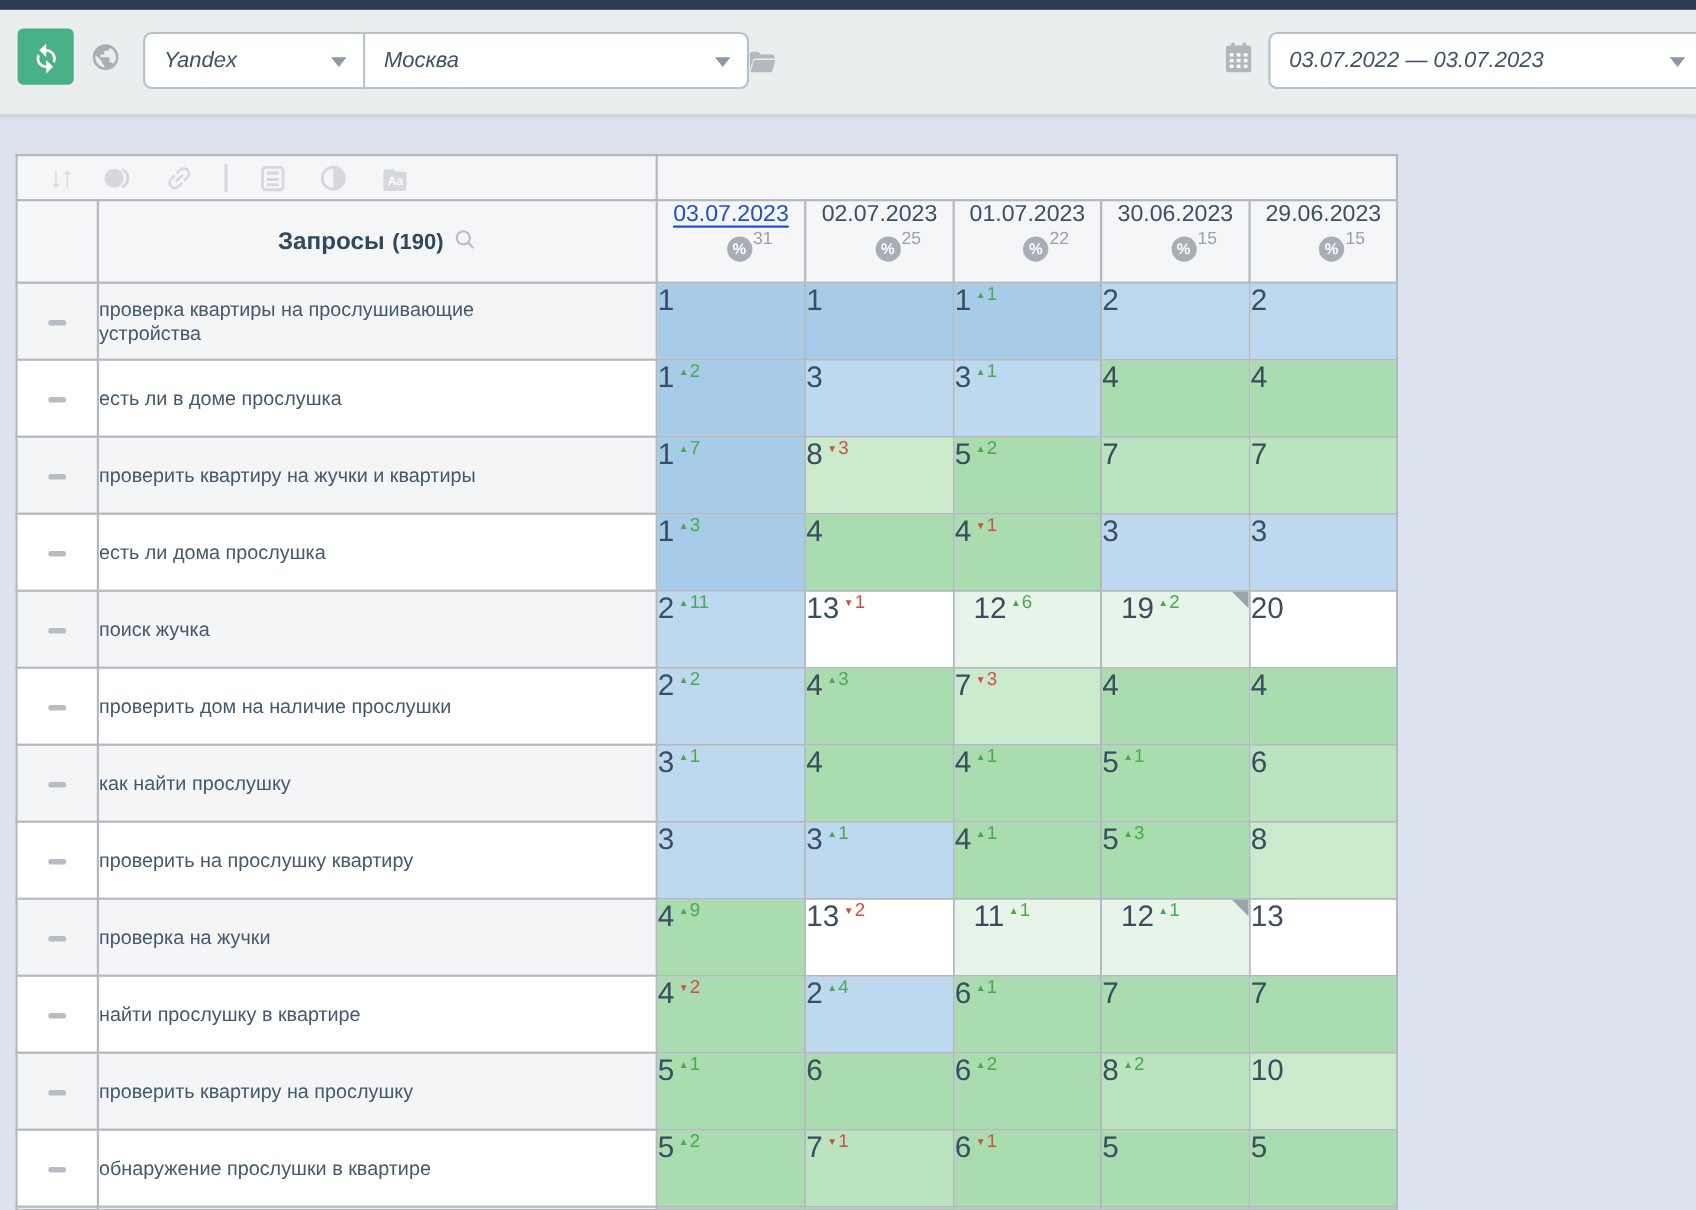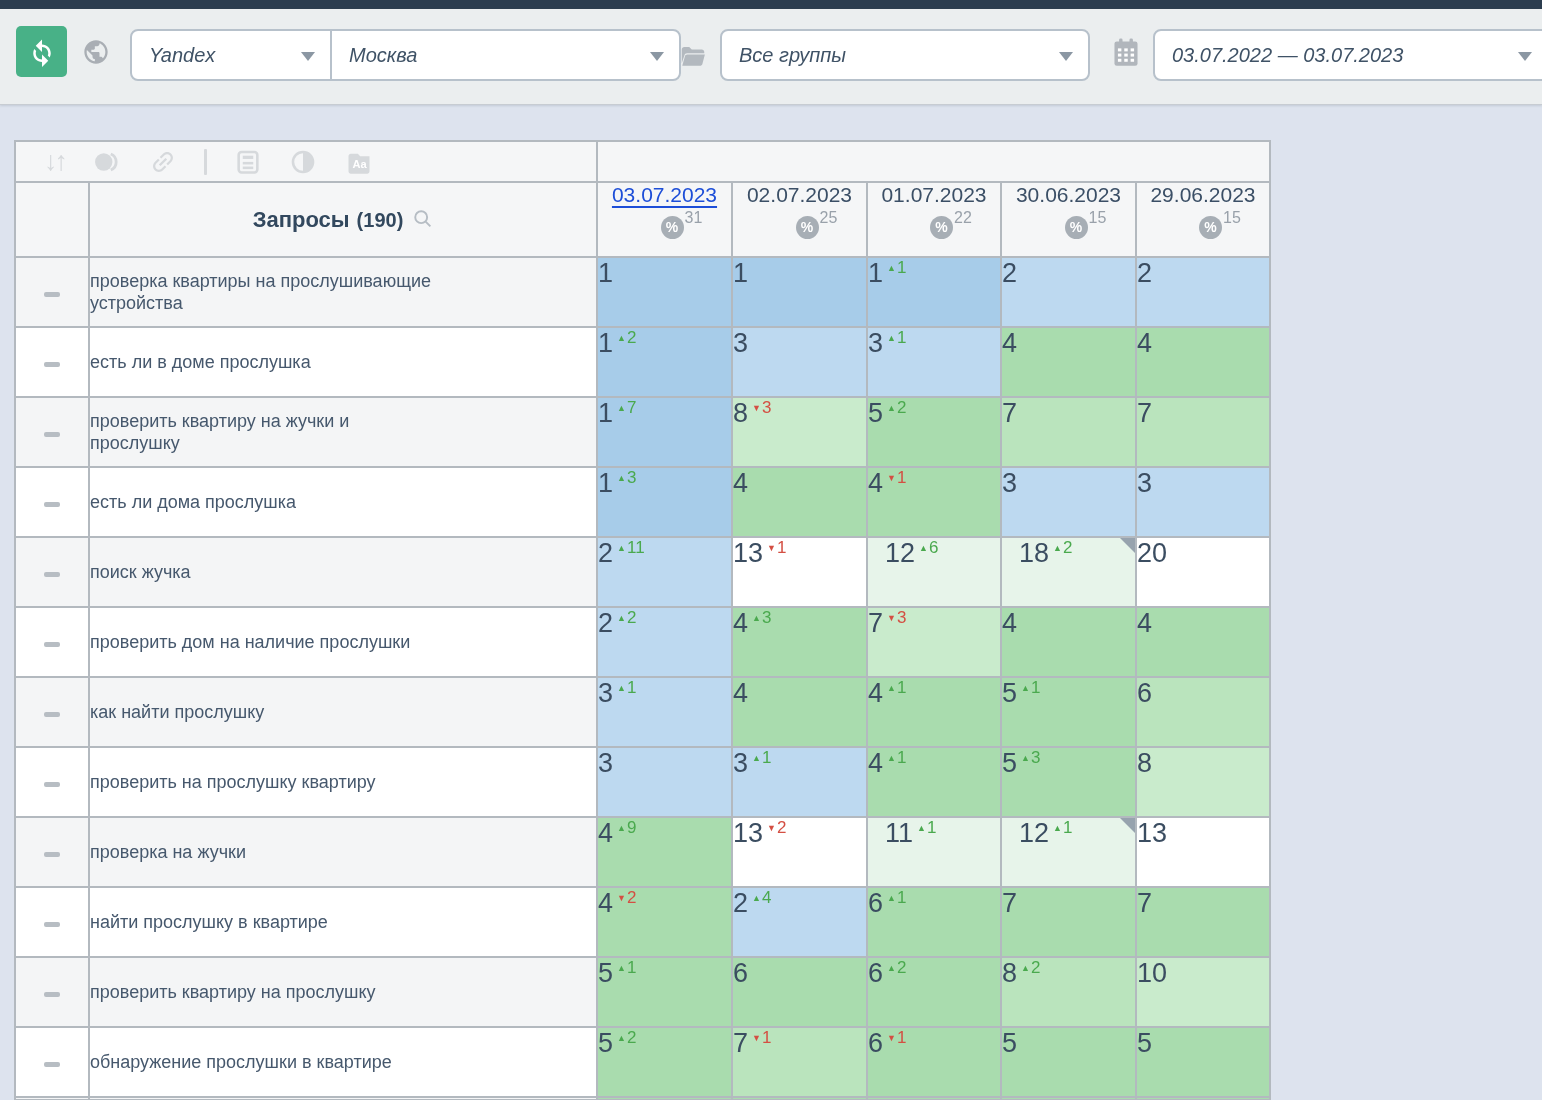--- a/index.html
+++ b/index.html
@@ -95,24 +95,20 @@
       <span class="chev"></span>
     </div>
 
     <span class="folder">
       <svg width="30" height="30" viewBox="0 0 24 24" fill="#b3b9bf">
           <path d="M3 6c0-1.1.9-2 2-2h4l2 2h8c1.1 0 2 .9 2 2v1H7.2c-1 0-1.9.7-2.1 1.7L3 17V6z"></path>
           <path d="M7.4 10h14.1l-2 7.5c-.2.9-1 1.5-1.9 1.5H3.4l2.1-7.5c.2-.9 1-1.5 1.9-1.5z"></path>
         </svg>
     </span>
 
-    <div class="select sel-groups">
-      <span class="sel-text">Все группы</span>
-      <span class="chev"></span>
-    </div>
 
     <span class="calendar">
       <svg width="28" height="30" viewBox="0 0 24 26" fill="#b1b6bc">
           <rect x="2" y="3" width="20" height="21" rx="2"></rect>
           <rect x="6" y="0.5" width="3" height="5" rx="1.2"></rect>
           <rect x="15" y="0.5" width="3" height="5" rx="1.2"></rect>
           <g fill="#ffffff">
             <rect x="5" y="9" width="3" height="2.6"></rect>
             <rect x="10.5" y="9" width="3" height="2.6"></rect>
             <rect x="16" y="9" width="3" height="2.6"></rect>
@@ -246,21 +242,21 @@
     <td class="q-cell"><span>есть ли в доме прослушка</span></td>
     <td class="rk" data-tone="b1"><span>1</span><span class="delta" data-dir="up"><span>2</span></span></td>
     <td class="rk" data-tone="b2"><span>3</span><span class="delta"><span></span></span></td>
     <td class="rk" data-tone="b2"><span>3</span><span class="delta" data-dir="up"><span>1</span></span></td>
     <td class="rk" data-tone="g1"><span>4</span><span class="delta"><span></span></span></td>
     <td class="rk" data-tone="g1"><span>4</span><span class="delta"><span></span></span></td>
   </tr>
 
   <tr>
     <td class="sel-cell"><span class="dash"></span></td>
-    <td class="q-cell"><span>проверить квартиру на жучки и прослушку</span></td>
+    <td class="q-cell"><span>проверить квартиру на жучки и квартиры</span></td>
     <td class="rk" data-tone="b1"><span>1</span><span class="delta" data-dir="up"><span>7</span></span></td>
     <td class="rk" data-tone="g3"><span>8</span><span class="delta" data-dir="down"><span>3</span></span></td>
     <td class="rk" data-tone="g1"><span>5</span><span class="delta" data-dir="up"><span>2</span></span></td>
     <td class="rk" data-tone="g2"><span>7</span><span class="delta"><span></span></span></td>
     <td class="rk" data-tone="g2"><span>7</span><span class="delta"><span></span></span></td>
   </tr>
 
   <tr>
     <td class="sel-cell"><span class="dash"></span></td>
     <td class="q-cell"><span>есть ли дома прослушка</span></td>
@@ -270,21 +266,21 @@
     <td class="rk" data-tone="b2"><span>3</span><span class="delta"><span></span></span></td>
     <td class="rk" data-tone="b2"><span>3</span><span class="delta"><span></span></span></td>
   </tr>
 
   <tr>
     <td class="sel-cell"><span class="dash"></span></td>
     <td class="q-cell"><span>поиск жучка</span></td>
     <td class="rk" data-tone="b2"><span>2</span><span class="delta" data-dir="up"><span>11</span></span></td>
     <td class="rk" data-tone="w"><span>13</span><span class="delta" data-dir="down"><span>1</span></span></td>
     <td class="rk" data-tone="g4"><span>12</span><span class="delta" data-dir="up"><span>6</span></span></td>
-    <td class="rk" data-tone="g4" data-corner="y"><span>18</span><span class="delta" data-dir="up"><span>2</span></span></td>
+    <td class="rk" data-tone="g4" data-corner="y"><span>19</span><span class="delta" data-dir="up"><span>2</span></span></td>
     <td class="rk" data-tone="w"><span>20</span><span class="delta"><span></span></span></td>
   </tr>
 
   <tr>
     <td class="sel-cell"><span class="dash"></span></td>
     <td class="q-cell"><span>проверить дом на наличие прослушки</span></td>
     <td class="rk" data-tone="b2"><span>2</span><span class="delta" data-dir="up"><span>2</span></span></td>
     <td class="rk" data-tone="g1"><span>4</span><span class="delta" data-dir="up"><span>3</span></span></td>
     <td class="rk" data-tone="g3"><span>7</span><span class="delta" data-dir="down"><span>3</span></span></td>
     <td class="rk" data-tone="g1"><span>4</span><span class="delta"><span></span></span></td>

